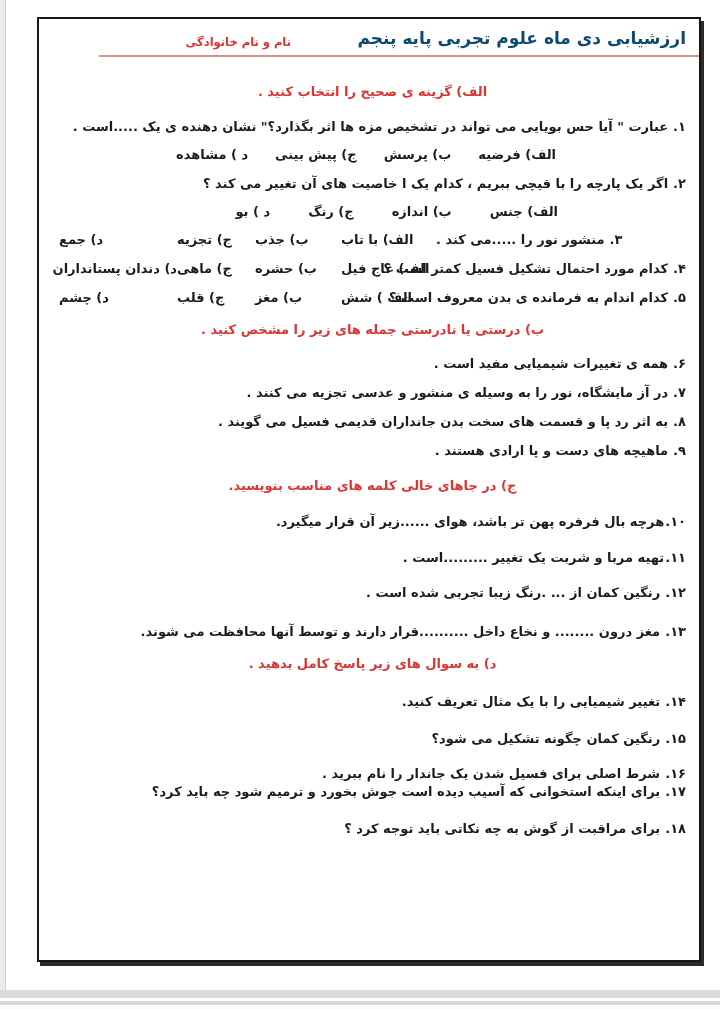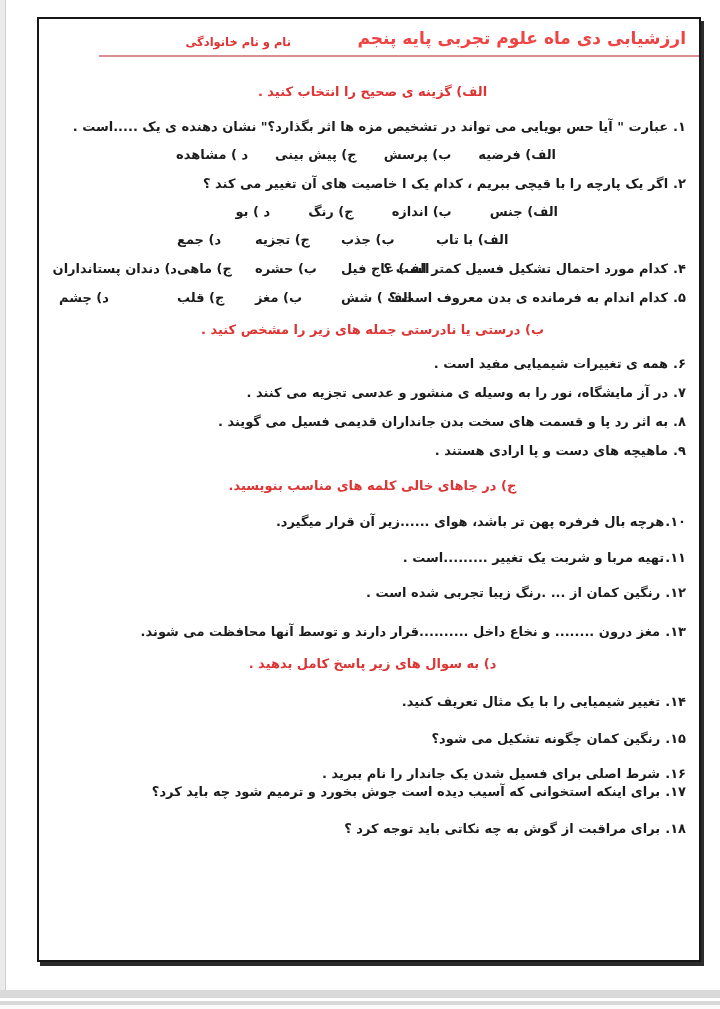--- a/index.html
+++ b/index.html
@@ -31,21 +31,21 @@
     direction: rtl; text-align: right;
     padding: 0 13px 0 20px;
     color: #1c1c1c;
     font-weight: bold;
     z-index: 1;
   }
 
   .header { position: relative; height: 37px; }
   .title {
     position: absolute; right: 0; top: 9px;
-    color: #ef4444; font-size: 17px; font-weight: bold;
+    color: #0c4a6e; font-size: 17px; font-weight: bold;
     letter-spacing: 0.2px;
   }
   .name-label {
     position: absolute; right: 395px; top: 16px;
     color: #dd3434; font-size: 11.5px; font-weight: bold;
     white-space: nowrap;
     text-align: right;
   }
   .redline {
     position: absolute; top: 36px; right: -13px; left: 40px;
@@ -99,20 +99,21 @@
       <span class="qnum">۲.</span><span>اگر یک پارچه را با قیچی ببریم ، کدام یک ا خاصیت های آن تغییر می کند ؟</span>
     </div>
     <div class="opts opts-2" style="margin-top:10px">
       <span>الف) جنس</span>
       <span>ب) اندازه</span>
       <span>ج) رنگ</span>
       <span>د ) بو</span>
     </div>
 
     <div class="qgrid" style="margin-top:11px">
+      <span><span class="qnum">۳.</span><span>منشور نور را .....می کند .</span></span>
       <span>الف) با تاب</span>
       <span>ب) جذب</span>
       <span>ج) تجزیه</span>
       <span>د) جمع</span>
     </div>
 
     <div class="qgrid" style="margin-top:11px">
       <span><span class="qnum">۴.</span><span>کدام مورد احتمال تشکیل فسیل کمتر است ؟</span></span>
       <span>الف) عاج فیل</span>
       <span>ب) حشره</span>

